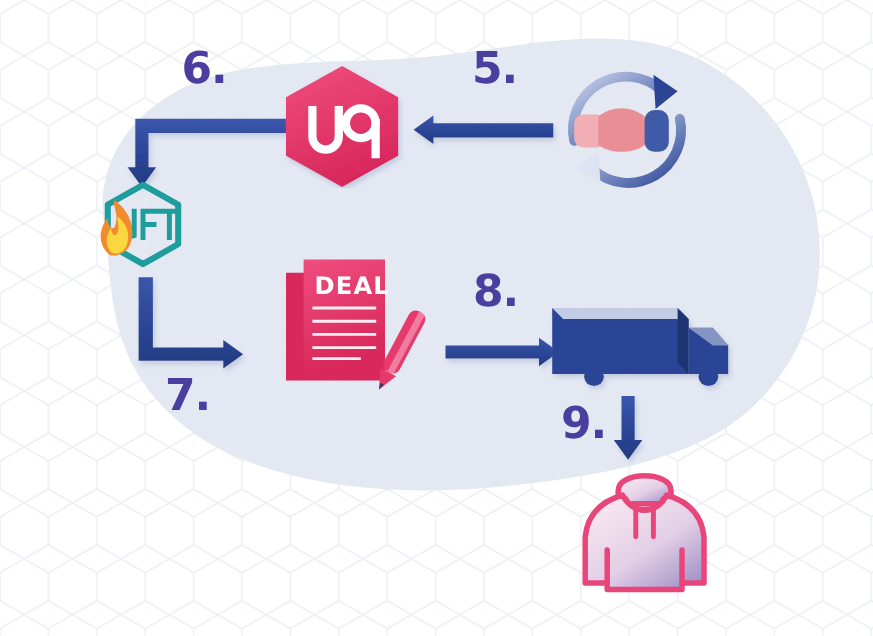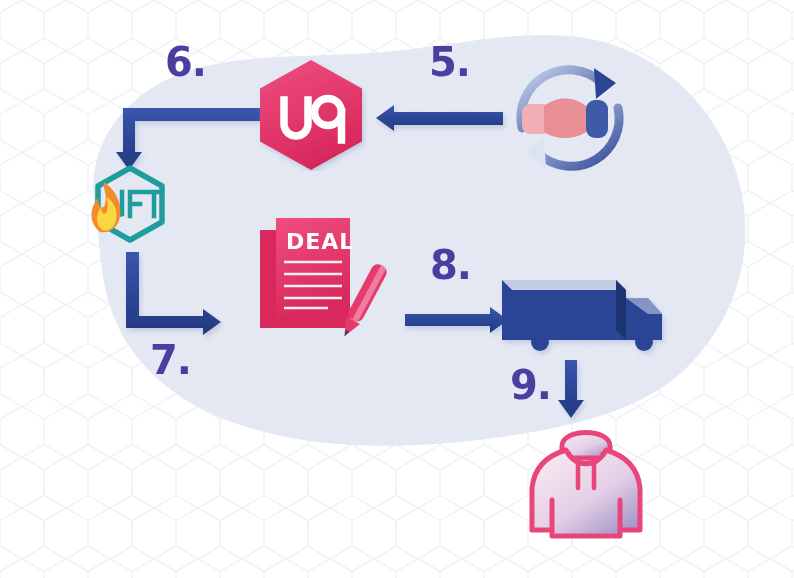--- a/index.html
+++ b/index.html
@@ -179,21 +179,21 @@
 
       <g>
         <path d="M22 72 C10 62 12 48 20 38 C20 48 26 50 27 44 C30 32 24 28 26 22
                  C38 30 44 44 42 56 C41 66 33 74 22 72 Z" fill="#f28a2e"></path>
         <path d="M24 70 C17 64 18 54 23 47 C23 54 28 56 29 51 C31 43 28 41 29 37
                  C37 43 40 52 38 60 C37 67 31 72 24 70 Z" fill="#fad63f"></path>
       </g>
     </svg>
   </div>
 
-  <div class="node" style="left:250px;top:200px;width:160px;height:160px;">
+  <div class="node" style="left:250px;top:218px;width:160px;height:160px;">
     <svg class="icon-svg" width="160" height="160" viewBox="0 0 160 160">
       <defs>
         <linearGradient id="dealg" x1="0" y1="0" x2="0.3" y2="1">
           <stop offset="0%" stop-color="#ef4e7e"></stop>
           <stop offset="100%" stop-color="#d8285c"></stop>
         </linearGradient>
       </defs>
 
       <path d="M10 30 L88 30 L100 42 L100 128 L10 128 Z" fill="#d8285c"></path>
 

